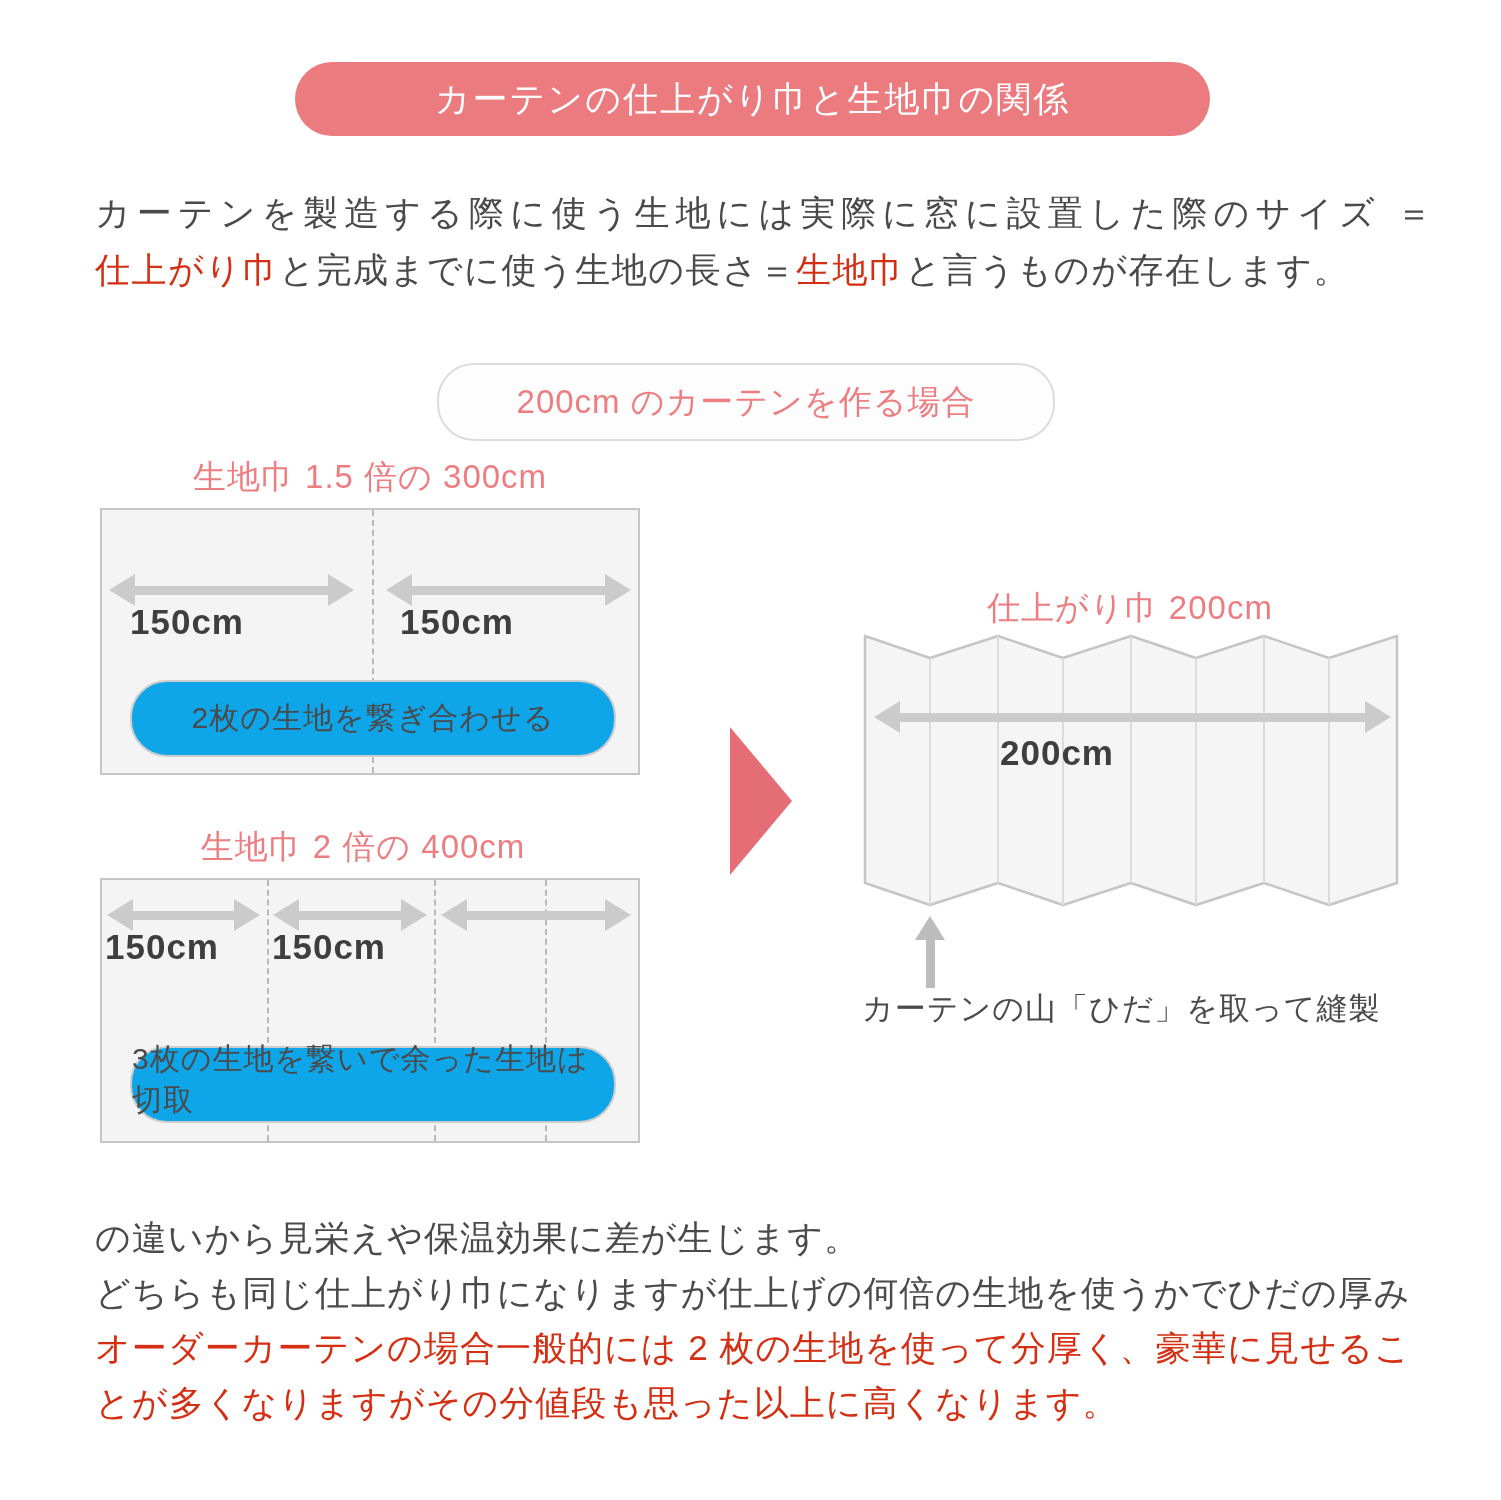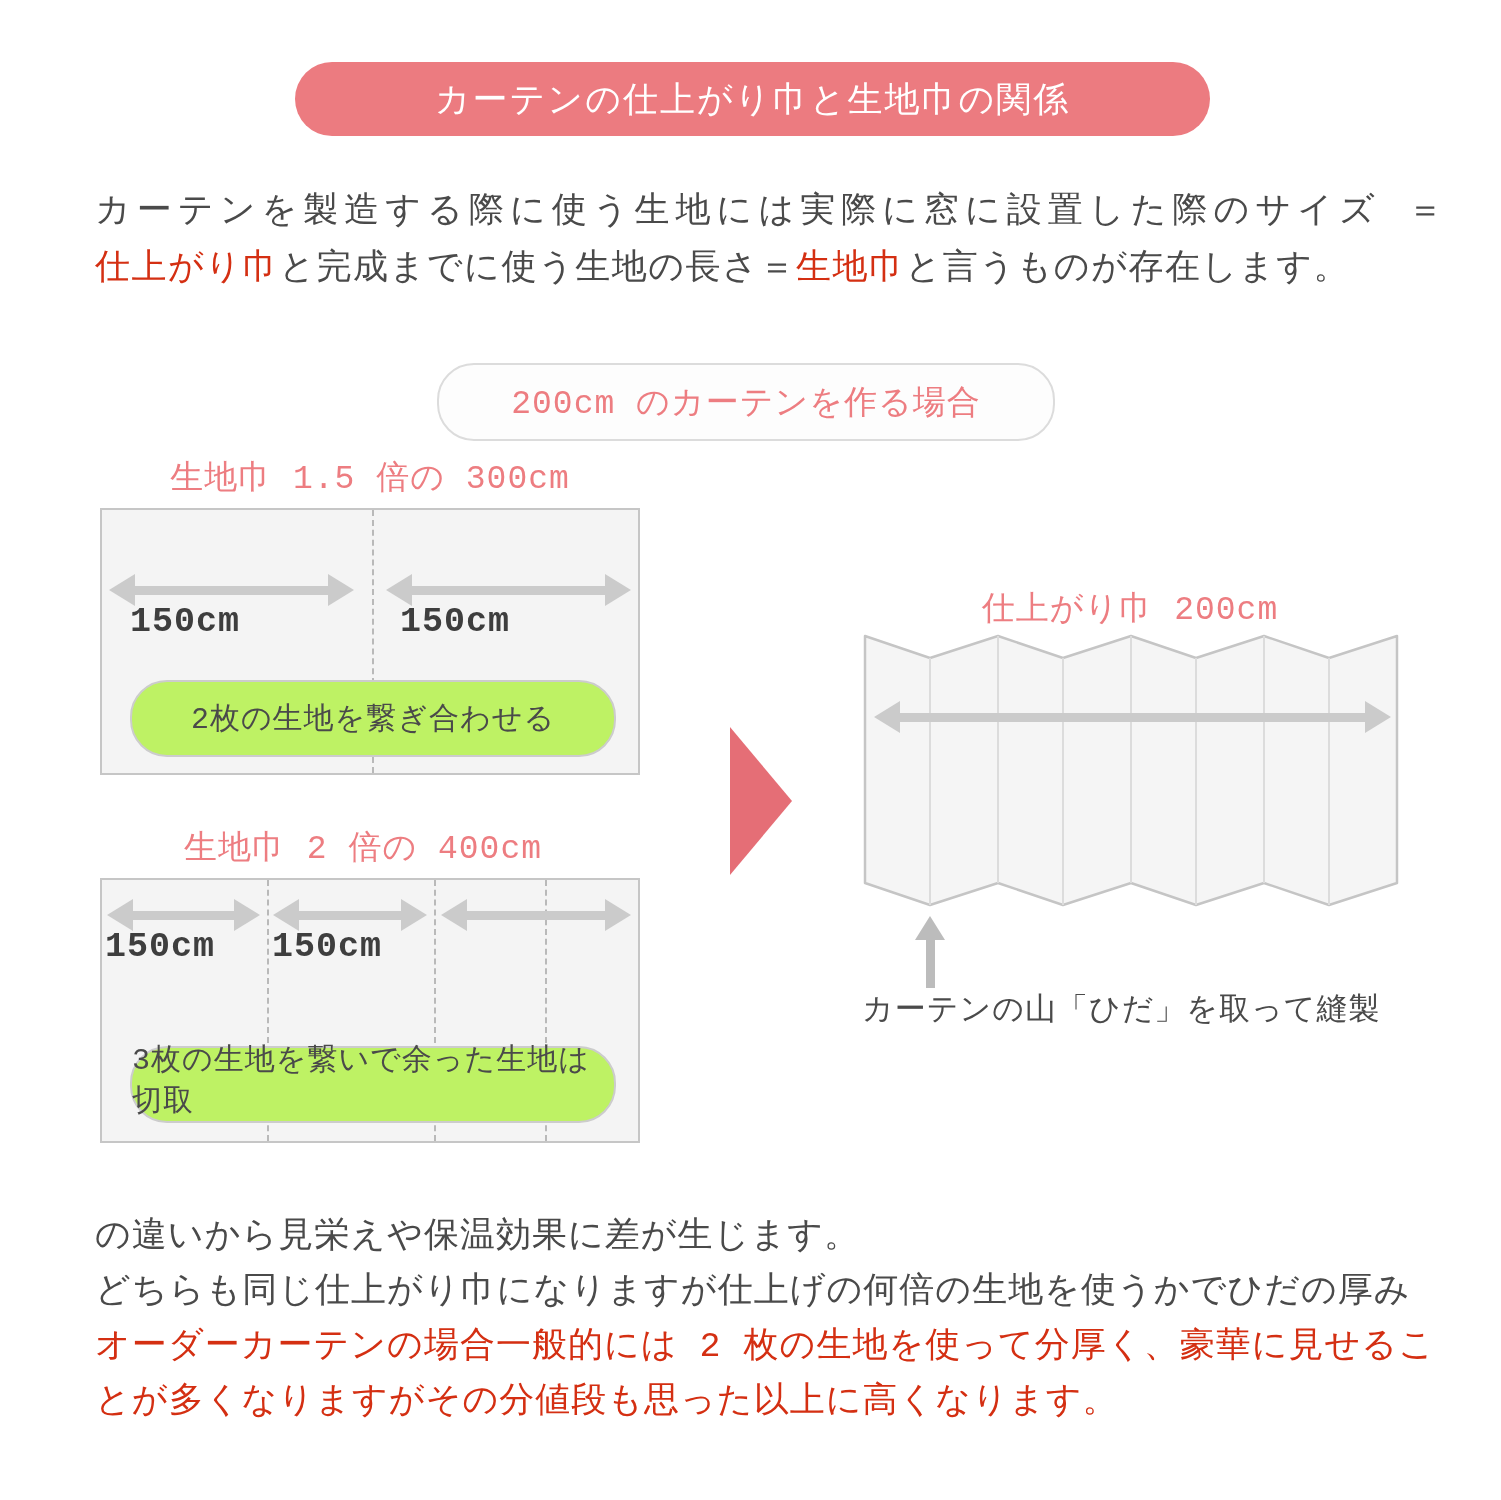--- a/index.html
+++ b/index.html
@@ -1,18 +1,18 @@
 <!DOCTYPE html>
 <html><head>
 <meta charset="utf-8">
 <style>
   html,body{margin:0;padding:0;background:#ffffff;}
   .page{
     position:relative;width:1454px;height:1500px;background:#ffffff;overflow:hidden;
-    font-family:Liberation Mono, monospace;color:#4a4a4a;
+    font-family:Liberation Sans, sans-serif;color:#4a4a4a;
   }
   
   .banner{
     position:absolute;left:295px;top:62px;width:915px;height:74px;border-radius:37px;
     background:#ec7b80;display:flex;align-items:center;justify-content:center;
   }
   .banner span{color:#ffffff;font-size:35px;letter-spacing:2px;}
   
   .intro{position:absolute;left:95px;top:184px;width:1320px;font-size:35px;line-height:57px;color:#4a4a4a;}
   .intro .l1{letter-spacing:6px;white-space:nowrap;}
@@ -36,21 +36,21 @@
   .dash-v{position:absolute;top:0;bottom:0;width:0;border-left:2px dashed #b9b9b9;}
   
   .harrow{position:absolute;height:9px;background:#cbcbcb;}
   .harrow::before{content:"";position:absolute;left:-26px;top:-12px;width:0;height:0;
     border-top:16px solid transparent;border-bottom:16px solid transparent;border-right:26px solid #cbcbcb;}
   .harrow::after{content:"";position:absolute;right:-26px;top:-12px;width:0;height:0;
     border-top:16px solid transparent;border-bottom:16px solid transparent;border-left:26px solid #cbcbcb;}
   .dim-label{position:absolute;font-size:35px;font-weight:bold;color:#3e3e3e;text-align:left;letter-spacing:1px;}
   
   .note-pill{
-    position:absolute;left:130px;width:482px;height:73px;border-radius:37px;background:#bef264;
+    position:absolute;left:130px;width:482px;height:73px;border-radius:37px;background:#0ea5e9;
     border:2.5px solid #cccccc;display:flex;align-items:center;justify-content:center;
   }
   .note-pill span{font-size:30px;color:#4a4a4a;letter-spacing:1px;}
   
   .flow-tri{position:absolute;left:730px;top:727px;width:0;height:0;
     border-top:74px solid transparent;border-bottom:74px solid transparent;border-left:62px solid #e56e76;}
   
   .curtain-svg{position:absolute;left:860px;top:630px;}
   .vup-arrow{position:absolute;left:926px;top:940px;width:9px;height:48px;background:#bcbcbc;}
   .vup-arrow::before{content:"";position:absolute;top:-24px;left:-11px;width:0;height:0;
@@ -114,20 +114,21 @@
       <line x1="70" y1="28" x2="70" y2="275"></line>
       <line x1="138" y1="6" x2="138" y2="253"></line>
       <line x1="203" y1="28" x2="203" y2="275"></line>
       <line x1="271" y1="6" x2="271" y2="253"></line>
       <line x1="336" y1="28" x2="336" y2="275"></line>
       <line x1="404" y1="6" x2="404" y2="253"></line>
       <line x1="469" y1="28" x2="469" y2="275"></line>
     </g>
   </svg>
   <div class="harrow" style="left:900px;top:713px;width:465px;"></div>
+  <div class="dim-label" style="left:1000px;top:733px;width:260px;">200cm</div>
   <div class="vup-arrow"></div>
   <div class="pleat-caption">カーテンの山「ひだ」を取って縫製</div>
 
   <div class="footer">
     <div>の違いから見栄えや保温効果に差が生じます。</div>
     <div>どちらも同じ仕上がり巾になりますが仕上げの何倍の生地を使うかでひだの厚み</div>
     <div class="red">オーダーカーテンの場合一般的には 2 枚の生地を使って分厚く、豪華に見せるこ</div>
     <div class="red">とが多くなりますがその分値段も思った以上に高くなります。</div>
   </div>
 

